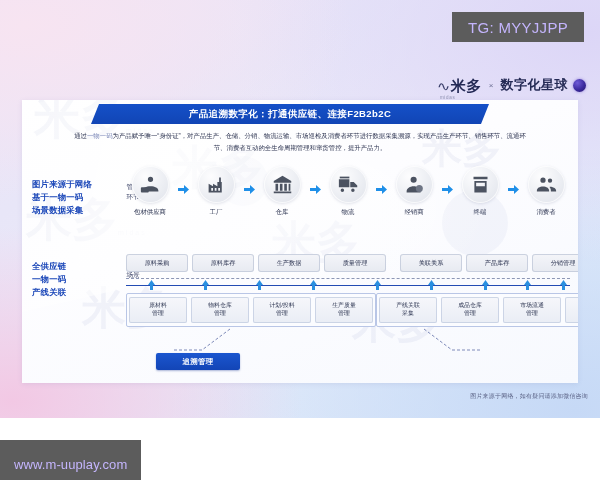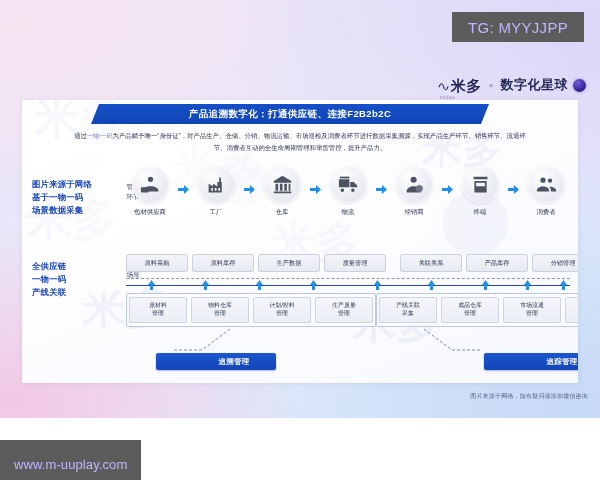--- a/index.html
+++ b/index.html
@@ -179,21 +179,21 @@
   
   .leader{position:absolute;z-index:5;}
   .leader svg{display:block;}
 
   
   .btn{
     position:absolute;z-index:6;width:84px;height:17px;border-radius:2px;
     background:linear-gradient(180deg,#1b56cf 0%,#1345b6 100%);
     box-shadow:0 1px 2px rgba(20,50,140,.35);
     display:flex;align-items:center;justify-content:center;
-    color:#fff;font-size:7.4px;font-weight:bold;letter-spacing:.3px;cursor:pointer;padding-left:36px;
+    color:#fff;font-size:7.4px;font-weight:bold;letter-spacing:.3px;cursor:pointer;
   }
   .btn.left{left:134px;top:253px;}
   .btn.right{left:462px;top:253px;}
 
   
   .note{
     position:absolute;right:12px;top:392px;z-index:6;
     font-size:6px;color:#5b6386;letter-spacing:.2px;
   }
 
@@ -481,21 +481,20 @@
           <path d="M58 1 L30 22 L2 22" stroke="#7e8ab9" stroke-width="1" fill="none" stroke-dasharray="3 2"></path>
         </svg>
       </div>
       <div class="leader" style="left:400px;top:228px;width:60px;height:26px;">
         <svg viewBox="0 0 60 26" width="60" height="26">
           <path d="M2 1 L30 22 L58 22" stroke="#7e8ab9" stroke-width="1" fill="none" stroke-dasharray="3 2"></path>
         </svg>
       </div>
 
       <div class="btn left">追溯管理</div>
-      <div class="btn right">追踪管理</div>
 
     </div>
 
     <div class="note">图片来源于网络，如有疑问请添加微信咨询</div>
 
   </div>
 
   <div class="stamp tg">TG: MYYJJPP</div>
   <div class="stamp url">www.m-uuplay.com</div>
 

